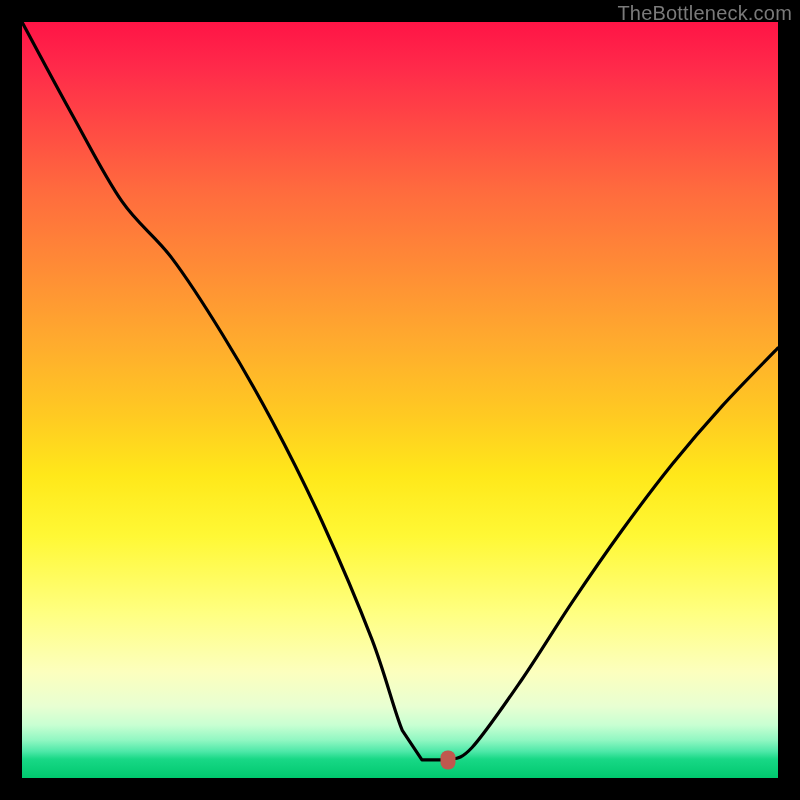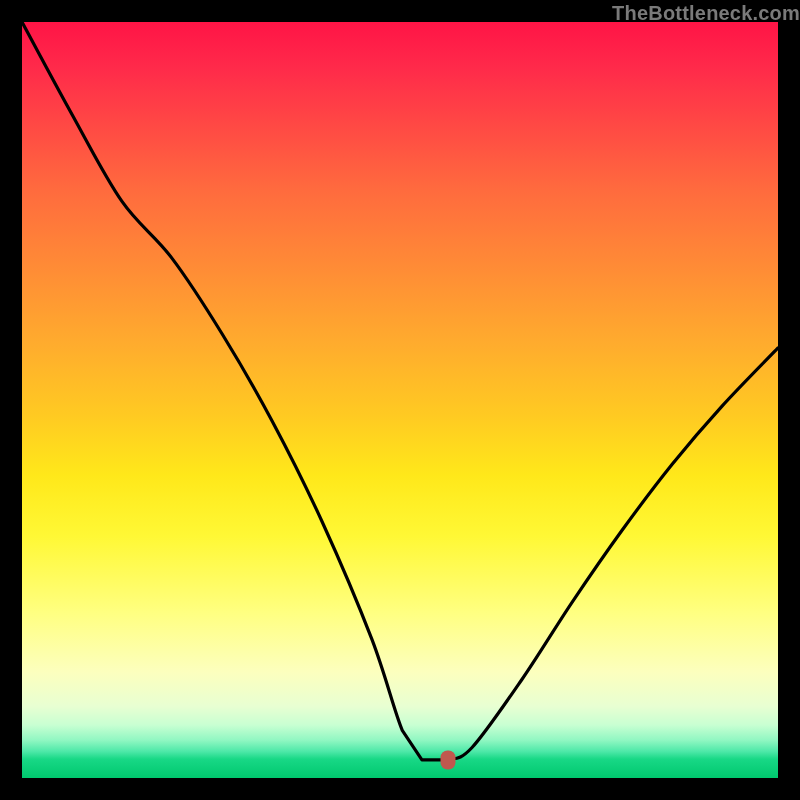--- a/index.html
+++ b/index.html
@@ -40,24 +40,24 @@
       #c8ffd2 93%,
       #90f7c2 95%,
       #4de8a8 96.5%,
       #18d886 97.5%,
       #00c86e 100%
     );
   }
   .watermark {
     position: absolute;
     top: 2px;
-    right: 0;
+    right: 8px;
     color: #7a7a7a;
     font-size: 20px;
-    font-weight: 700;
+    font-weight: 400;
     letter-spacing: 0.2px;
     user-select: none;
   }
   svg.curve {
     position: absolute;
     left: 0; top: 0;
     width: 756px; height: 756px;
     overflow: visible;
   }
   .marker {

